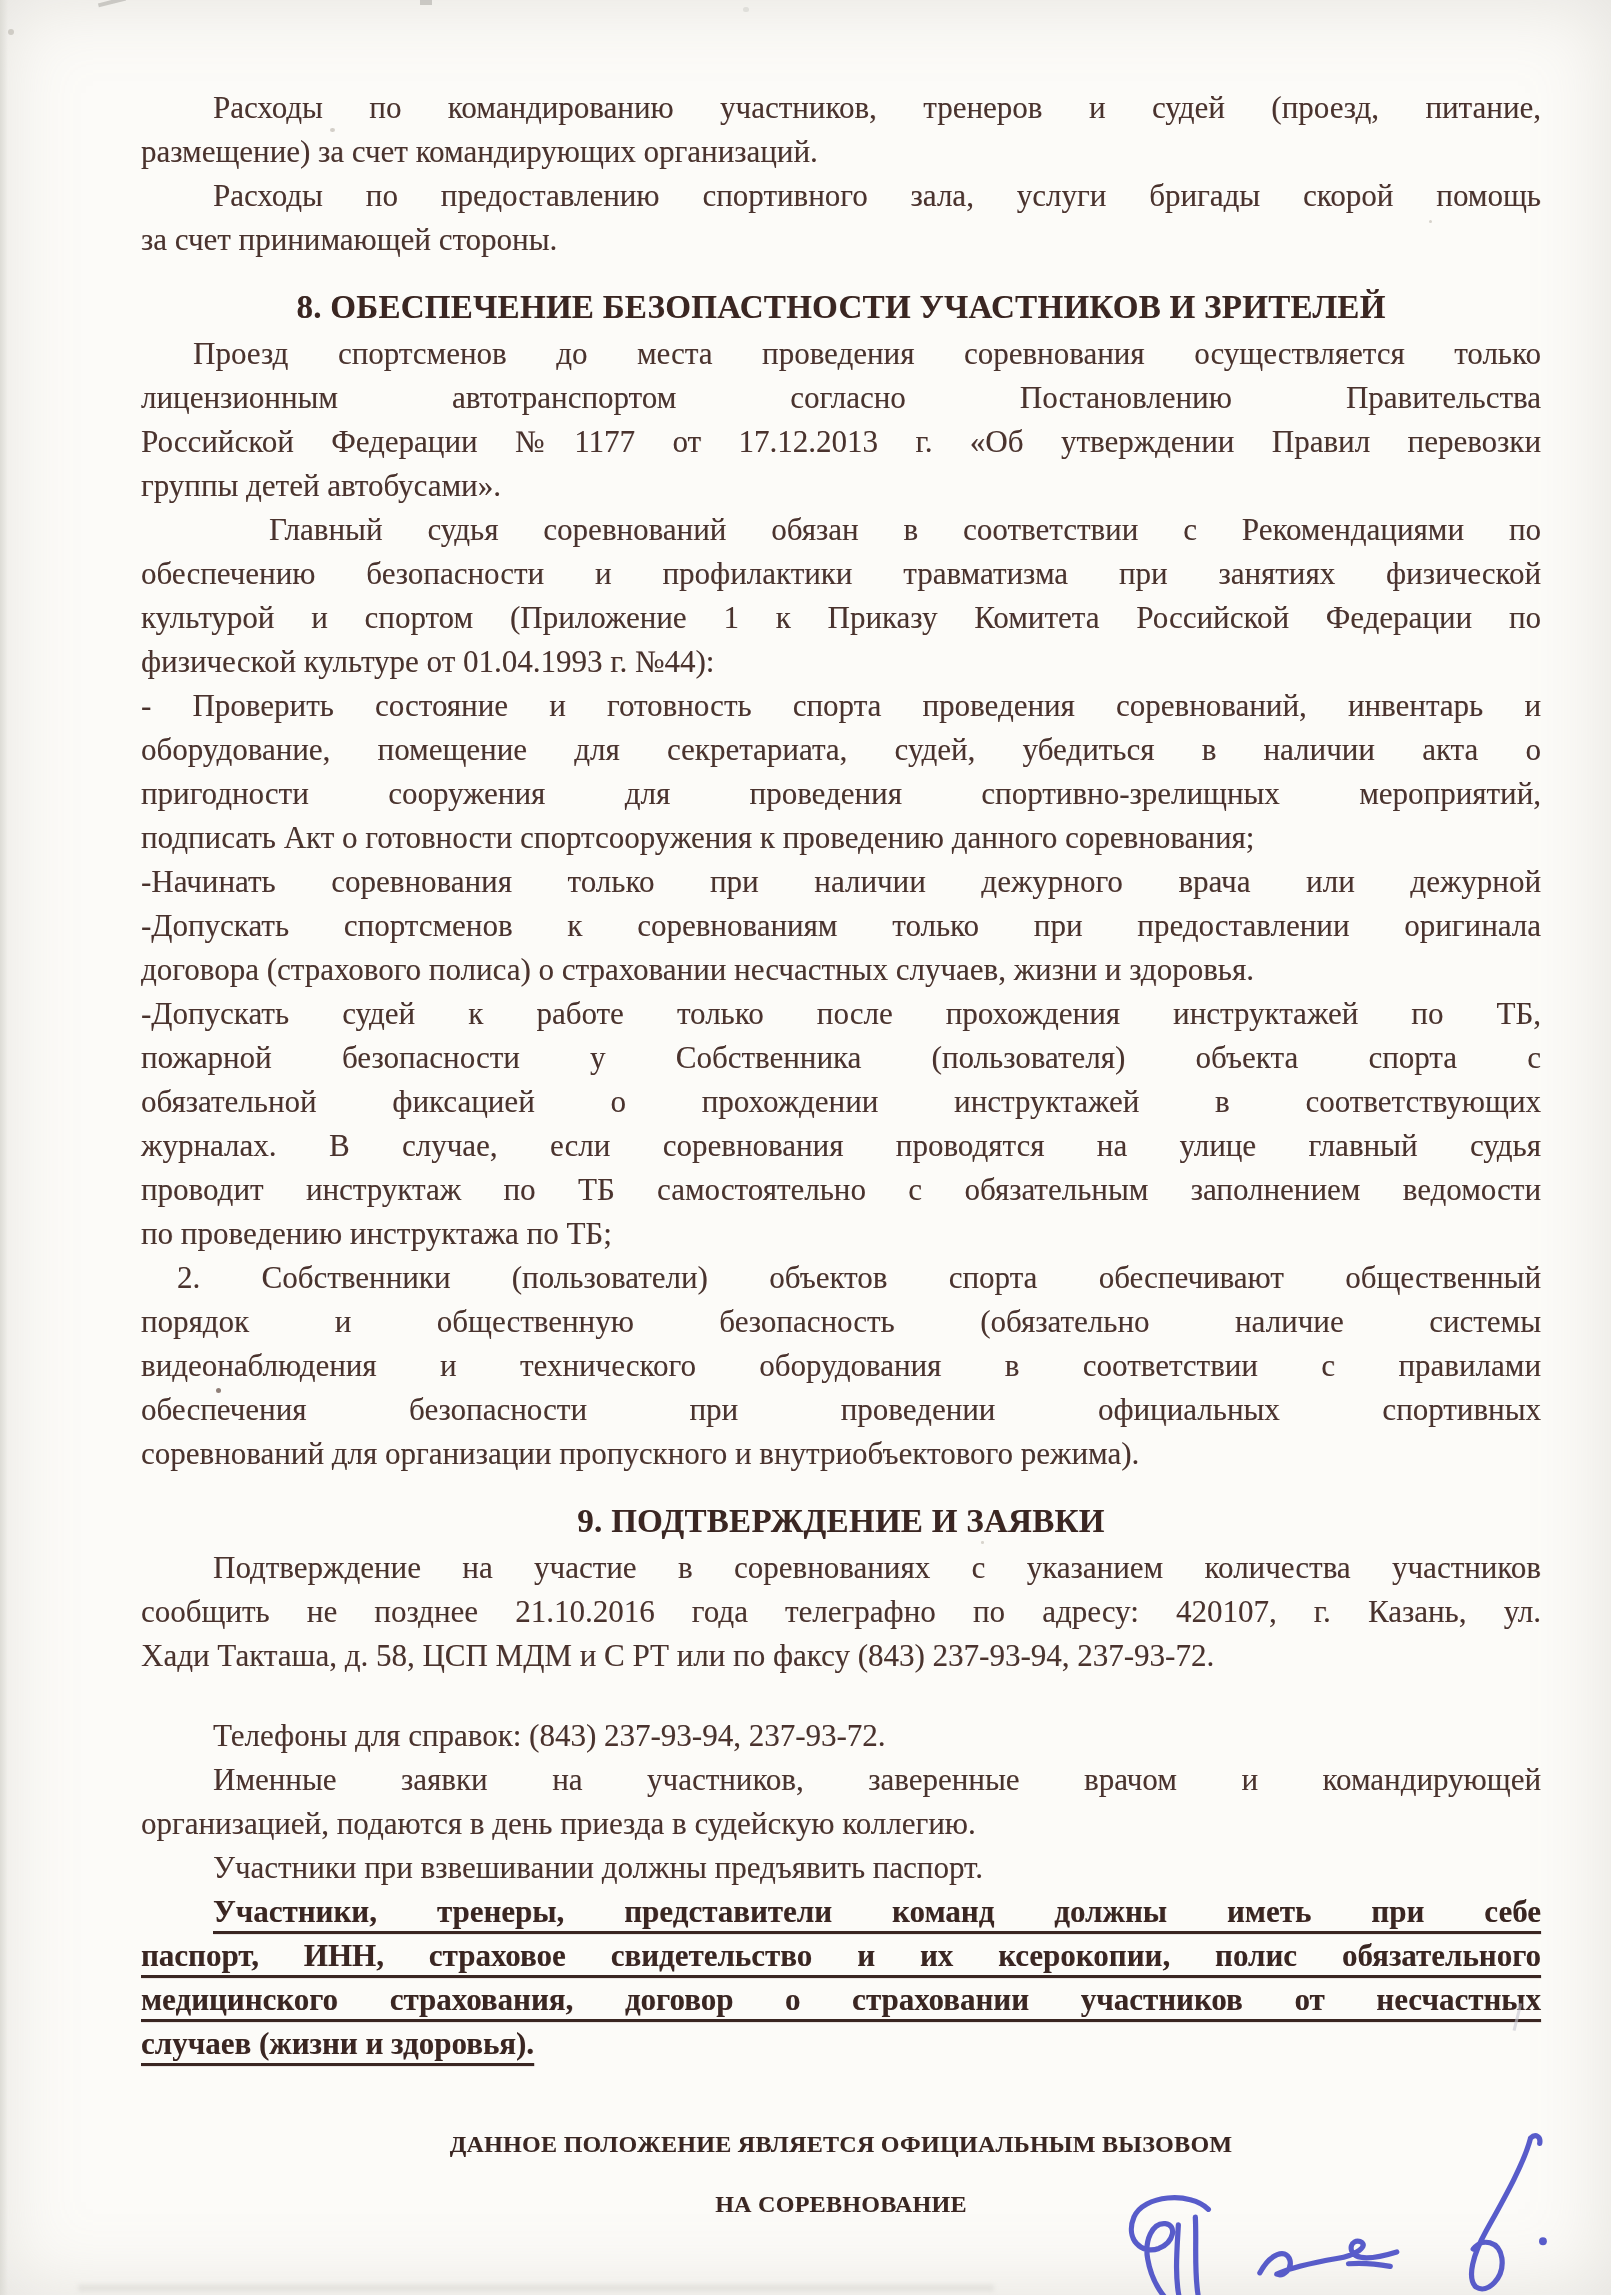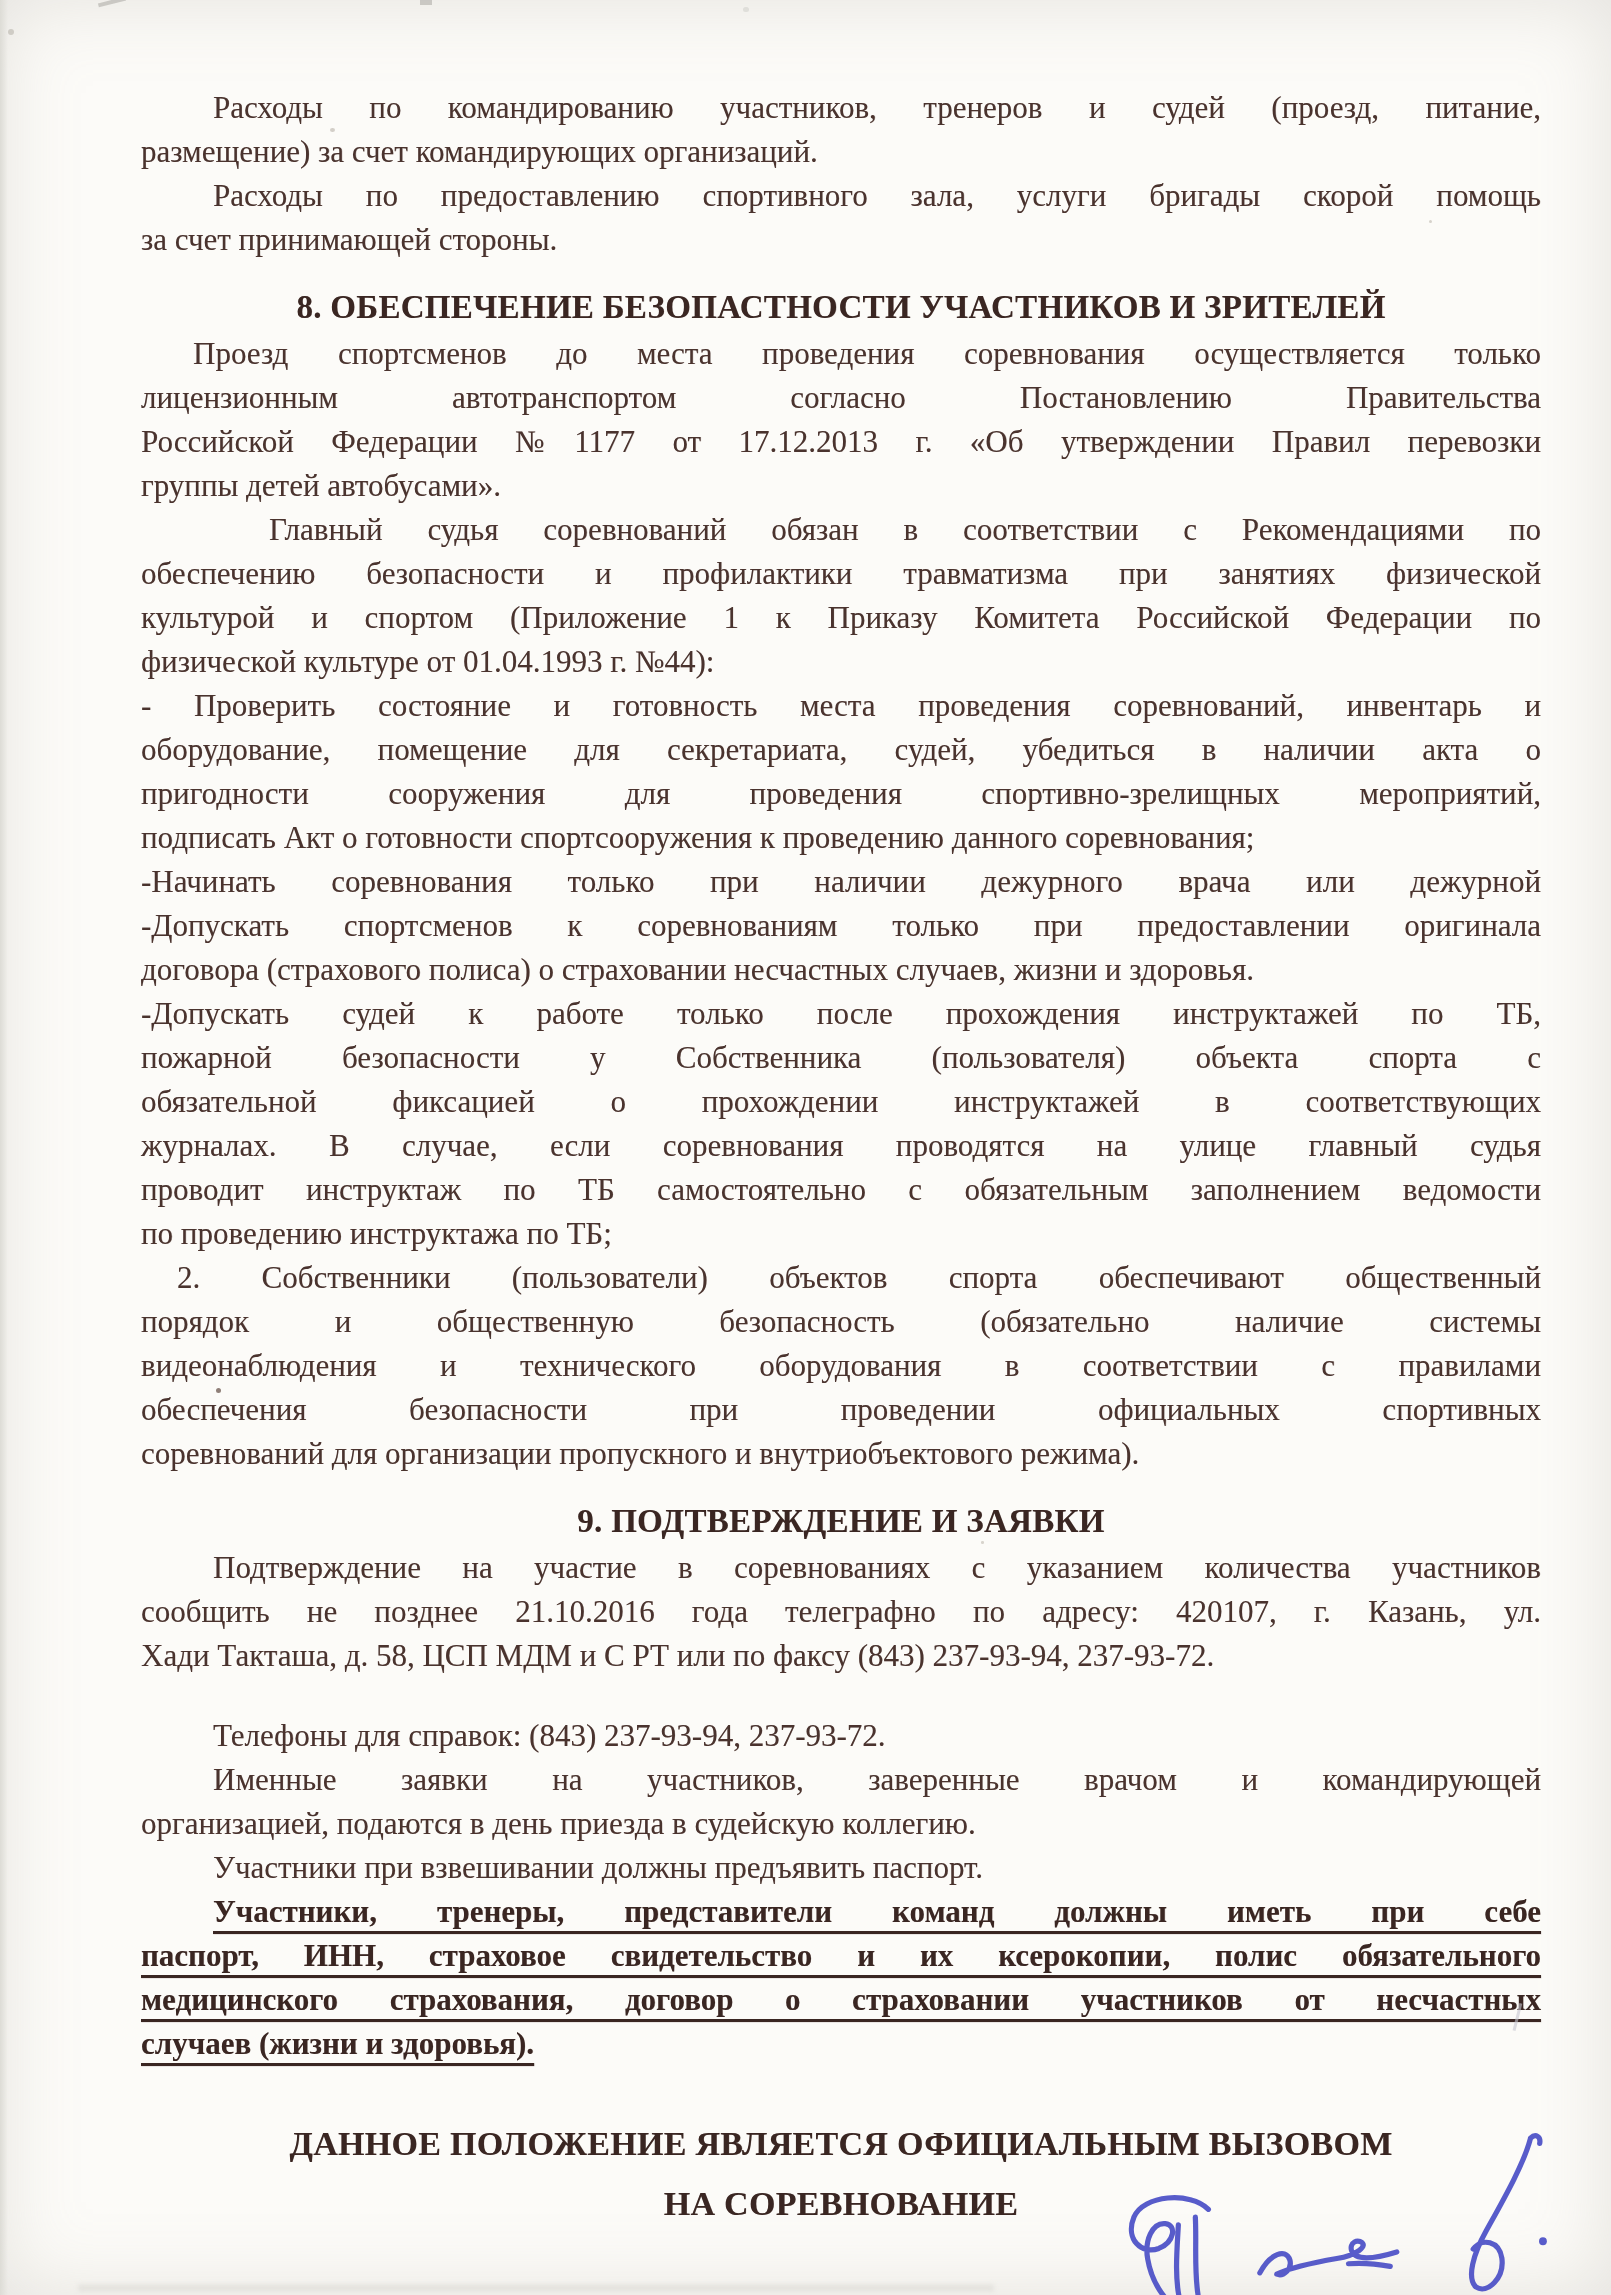--- a/index.html
+++ b/index.html
@@ -35,21 +35,21 @@
   .line.last{text-align:justify;text-align-last:left;}
   .line.center{text-align:center;text-align-last:center;}
   .kind-heading{
     margin-top:20px;font-weight:bold;
     font-size:33px;line-height:50px;
     color:var(--ink-strong);
     letter-spacing:0.3px;
   }
   .kind-final{
     margin-top:48px;font-weight:bold;
-    font-size:34px;line-height:60px;
+    font-size:24px;line-height:60px;
     color:var(--ink-strong);
     letter-spacing:0.3px;
   }
   .bold{font-weight:bold;color:var(--ink-strong);}
   .underlined .line{
     text-decoration:underline;
     text-decoration-thickness:2.9px;
     text-underline-offset:8.5px;
     text-decoration-color:currentColor;
   }
@@ -98,21 +98,21 @@
         <div class="line">Российской Федерации №1177 от 17.12.2013 г. «Об утверждении Правил перевозки</div>
         <div class="line last">группы детей автобусами».</div>
       </div>
       <div class="block kind-para">
         <div class="line" style="padding-left: 128px;">Главный судья соревнований обязан в соответствии с Рекомендациями по</div>
         <div class="line">обеспечению безопасности и профилактики травматизма при занятиях физической</div>
         <div class="line">культурой и спортом (Приложение 1 к Приказу Комитета Российской Федерации по</div>
         <div class="line last">физической культуре от 01.04.1993 г. №44):</div>
       </div>
       <div class="block kind-para">
-        <div class="line">- Проверить состояние и готовность места проведения соревнований, инвентарь и</div>
+        <div class="line">- Проверить состояние и готовность спорта проведения соревнований, инвентарь и</div>
         <div class="line">оборудование, помещение для секретариата, судей, убедиться в наличии акта о</div>
         <div class="line">пригодности сооружения для проведения спортивно-зрелищных мероприятий,</div>
         <div class="line last">подписать Акт о готовности спортсооружения к проведению данного соревнования;</div>
       </div>
       <div class="block kind-para">
         <div class="line">-Начинать соревнования только при наличии дежурного врача или дежурной</div>
       </div>
       <div class="block kind-para">
         <div class="line">-Допускать спортсменов к соревнованиям только при предоставлении оригинала</div>
         <div class="line last">договора (страхового полиса) о страховании несчастных случаев, жизни и здоровья.</div>

